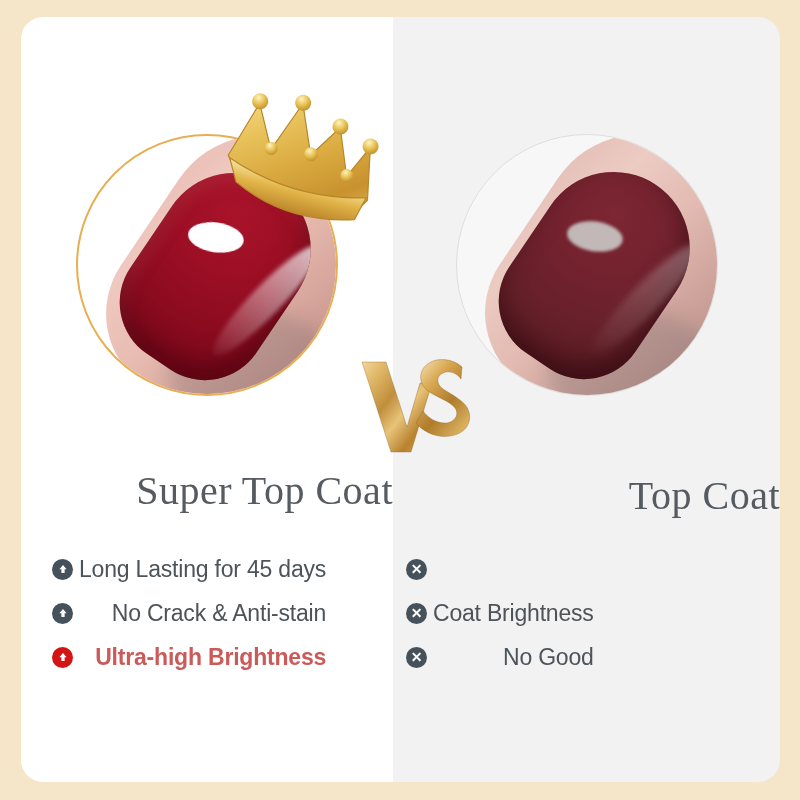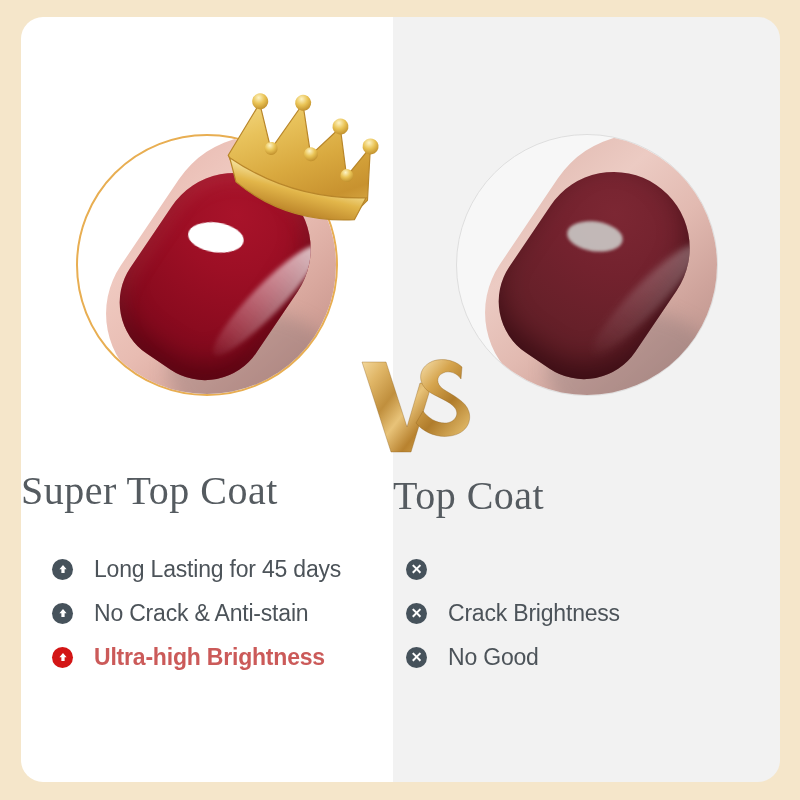--- a/index.html
+++ b/index.html
@@ -186,21 +186,21 @@
     top: 336px;
     width: 118px;
     height: 104px;
     z-index: 6;
   }
 
   
   .title {
     position: absolute;
     width: 100%;
-    text-align: left;
+    text-align: right;
     font-family: "Liberation Serif", serif;
     font-size: 40px;
     font-weight: 400;
     color: #555b60;
     letter-spacing: .5px;
     white-space: nowrap;
   }
   .title.left  { top: 450px; }
   .title.right { top: 455px; }
 
@@ -210,22 +210,23 @@
     top: 536px;
     display: flex;
     flex-direction: column;
   }
   .features.left  { left: 31px;  gap: 12px; }
   .features.right { left: 13px;  gap: 12px; }
 
   .feature {
     display: flex;
     align-items: center;
-    gap: 21px;
+    gap: 6px;
     height: 32px;
+    justify-content: space-between;
   }
 
   .badge {
     flex: 0 0 auto;
     width: 21px;
     height: 21px;
     border-radius: 50%;
     display: flex;
     align-items: center;
     justify-content: center;
@@ -357,21 +358,21 @@
       <div class="features right">
         <div class="feature">
           <span class="badge dark">
               <span class="xmark">✕</span>
             </span>
         </div>
         <div class="feature">
           <span class="badge dark">
               <span class="xmark">✕</span>
             </span>
-          <span class="feature-label gray">Crack Brightness</span>
+          <span class="feature-label gray">Coat Brightness</span>
         </div>
         <div class="feature">
           <span class="badge dark">
               <span class="xmark">✕</span>
             </span>
           <span class="feature-label gray">No Good</span>
         </div>
       </div>
     </div>
 

